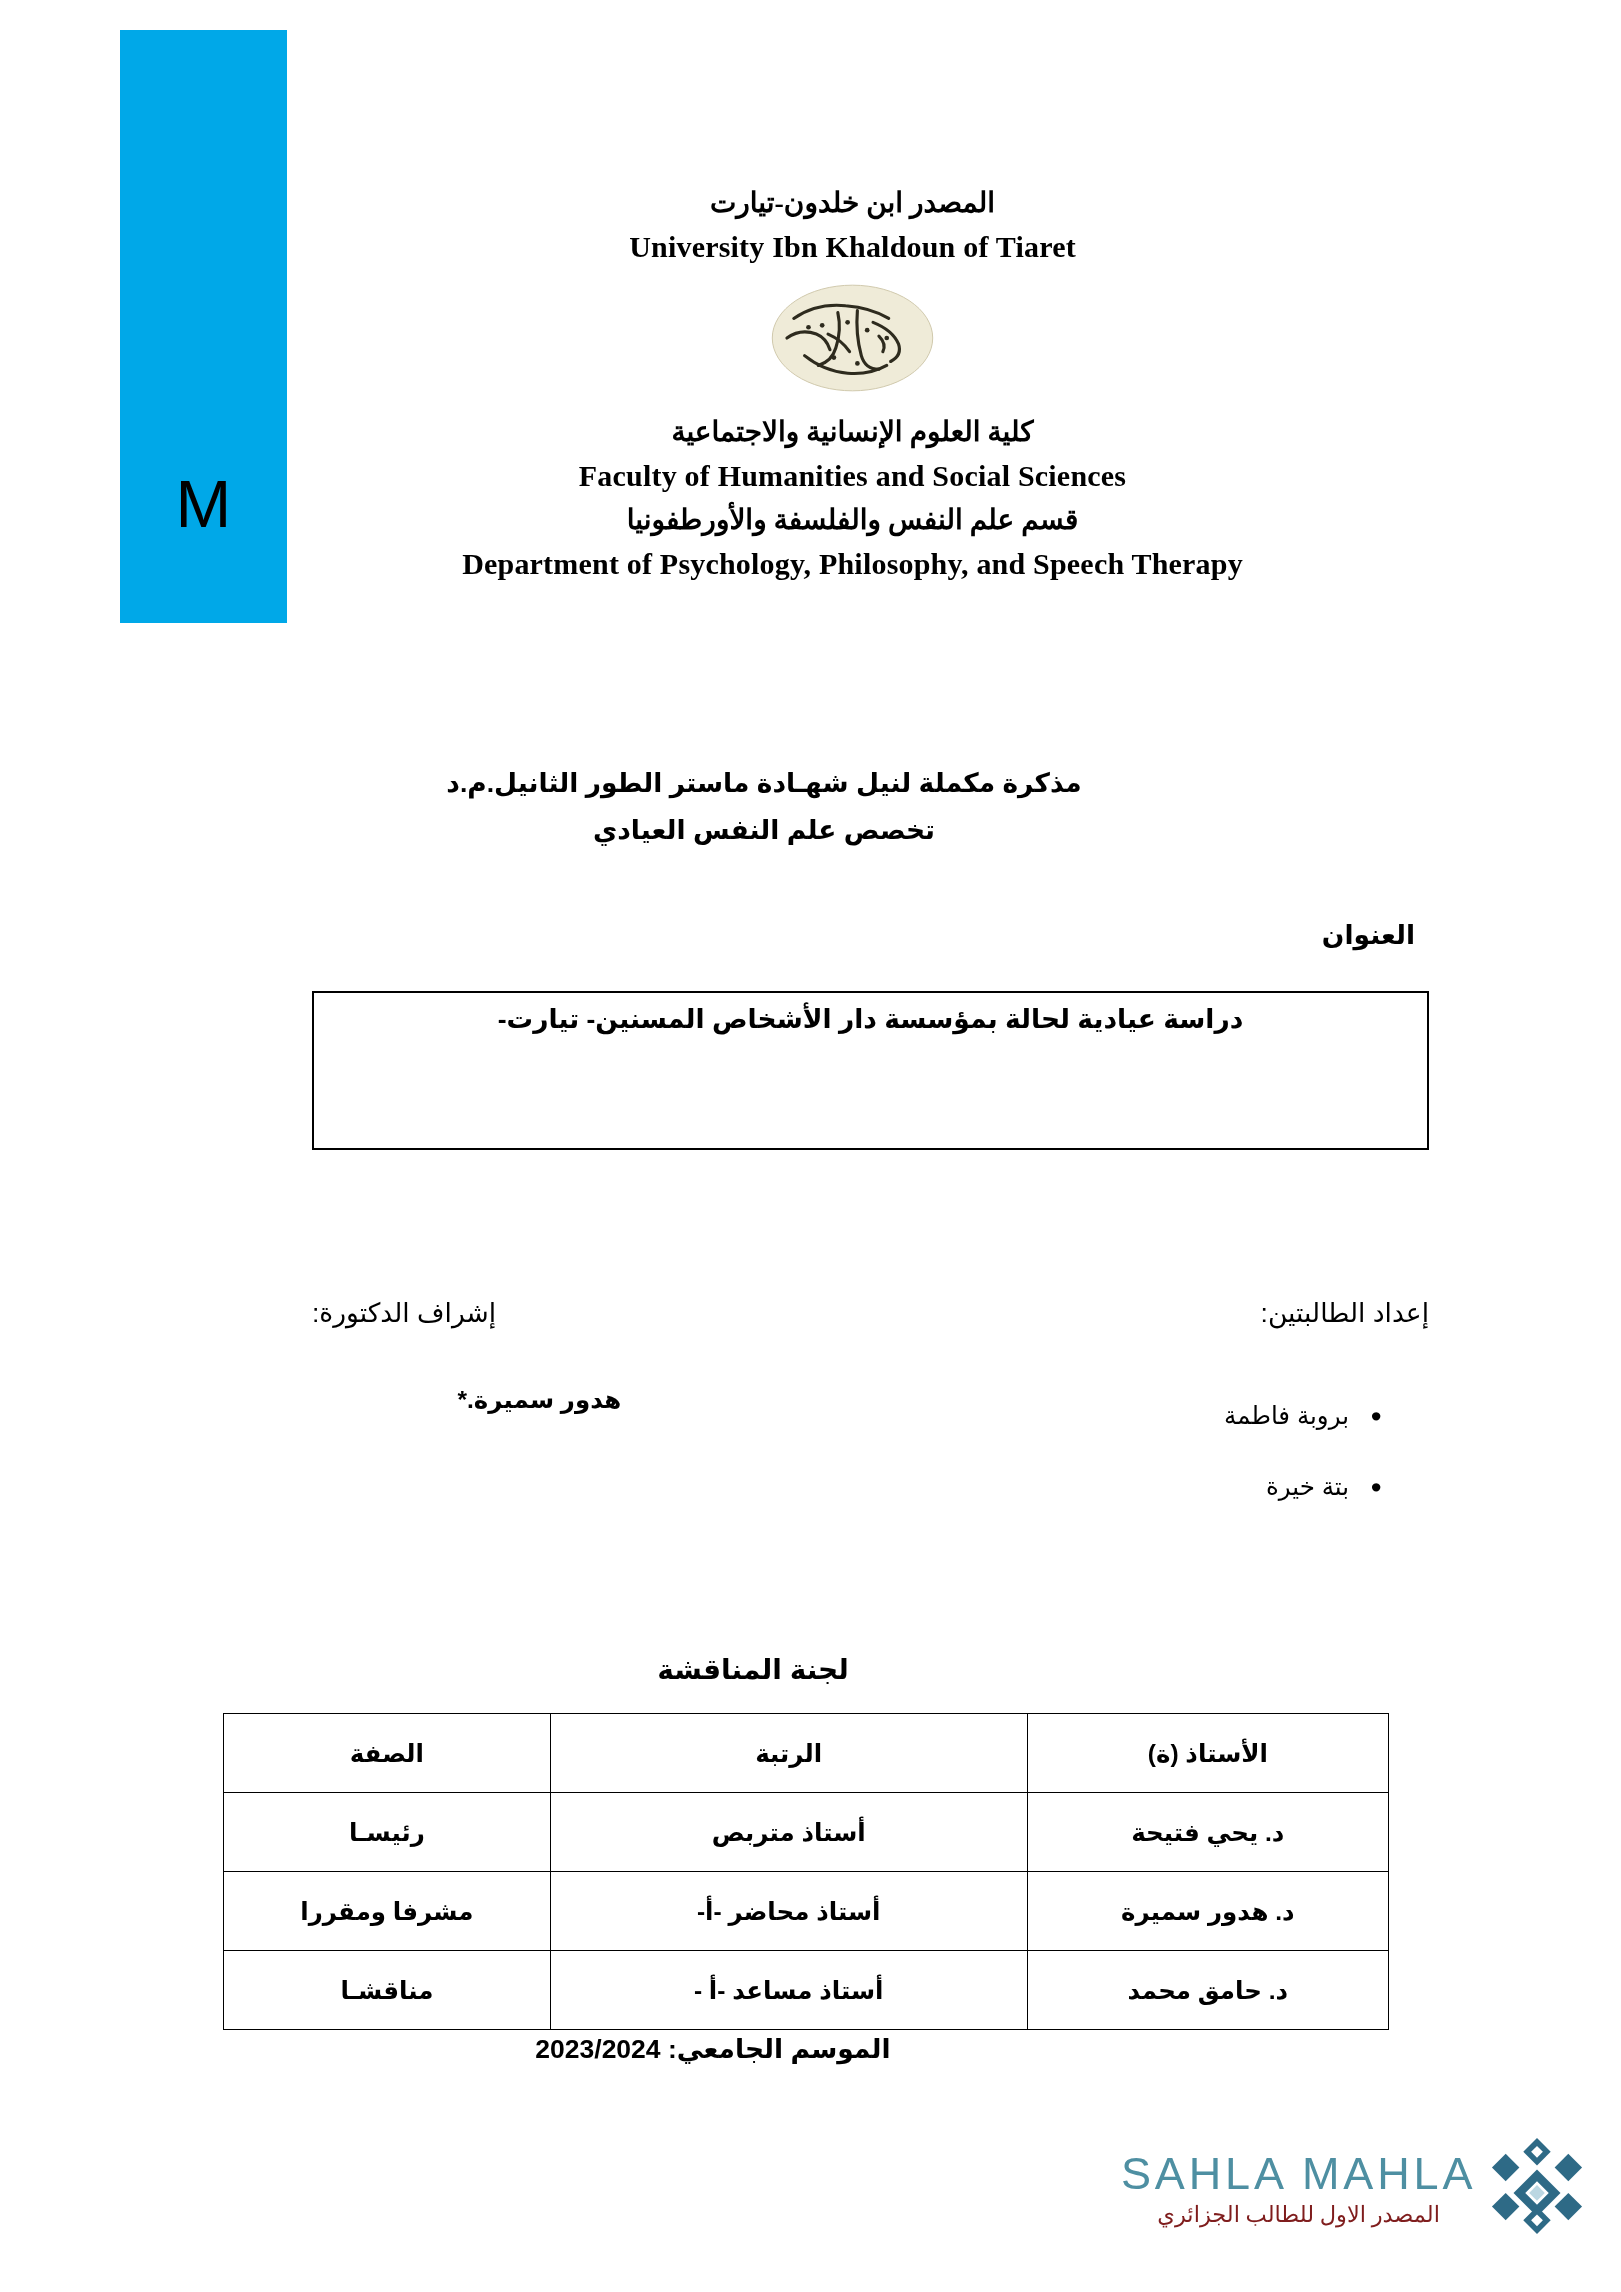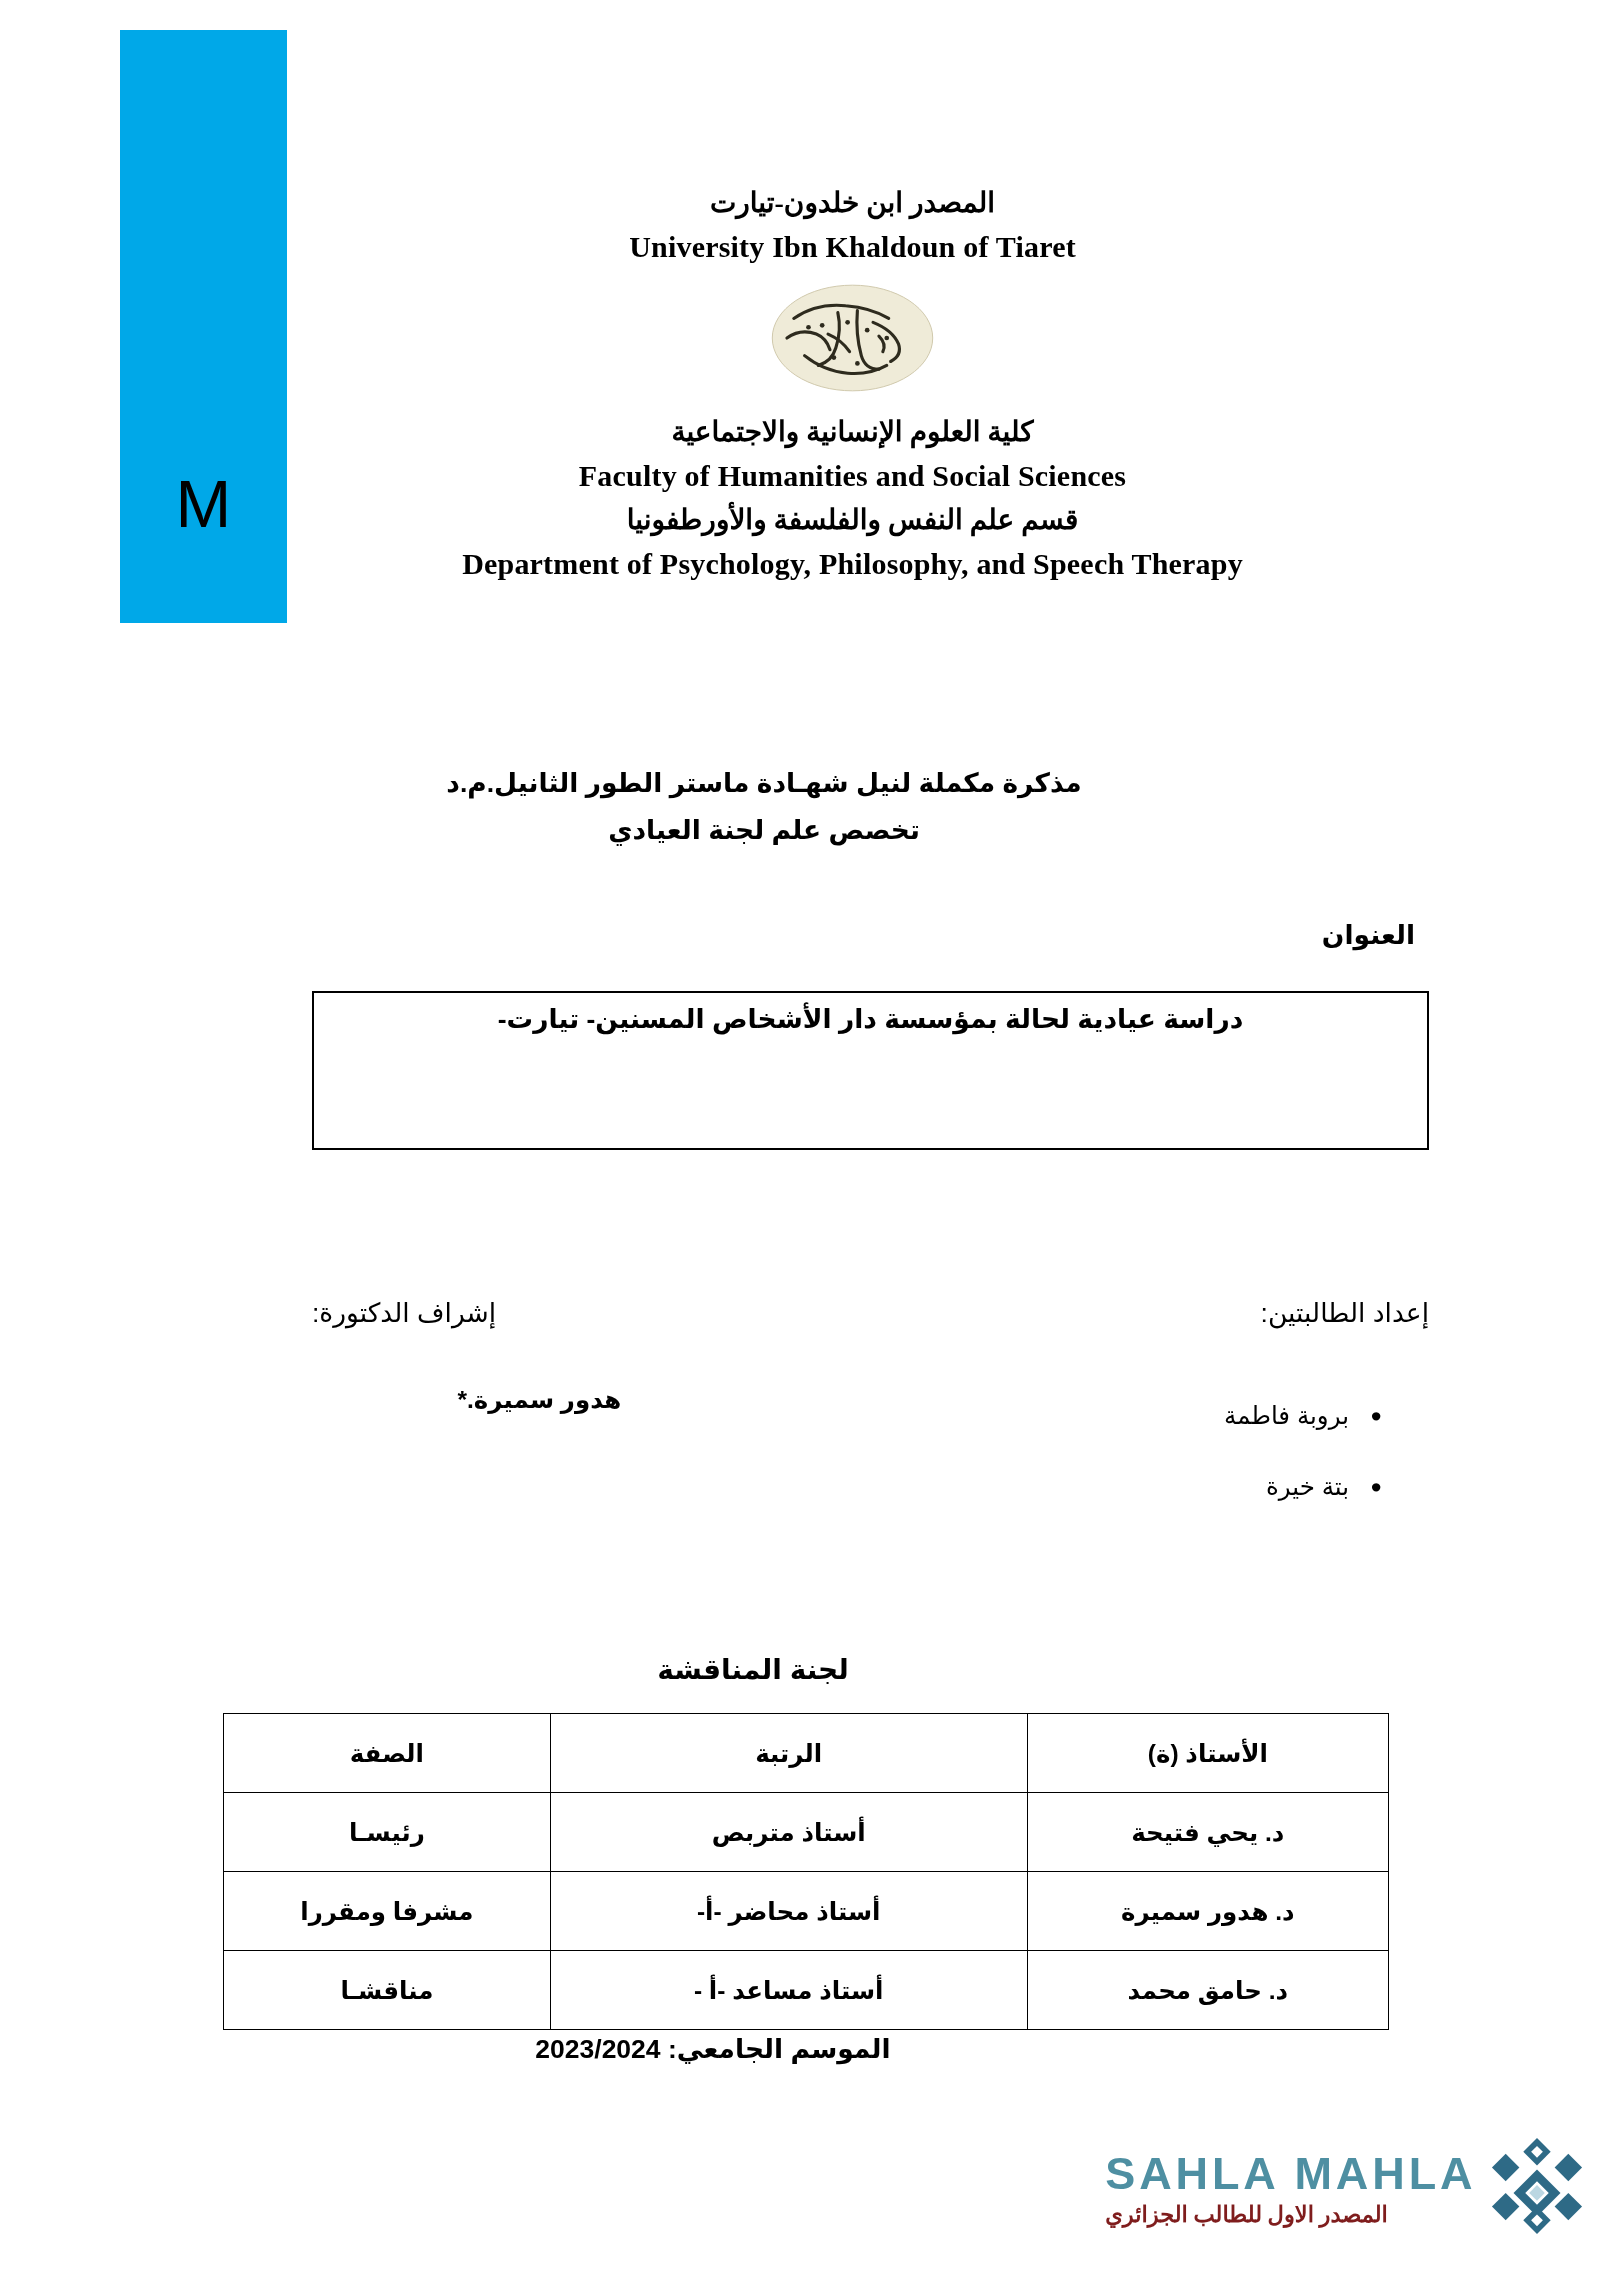--- a/index.html
+++ b/index.html
@@ -236,23 +236,22 @@
     display: flex;
     flex-direction: row-reverse;
     align-items: center;
     direction: ltr;
   }
   .wm-mark {
     margin-left: 0;
     margin-right: 3.9px;
   }
   .wm-text {
-    text-align: left;
+    text-align: center;
     margin-right: 13.7px;
-    font-weight: bold;
   }
   .wm-name {
     font-family: "Liberation Sans", "DejaVu Sans", sans-serif;
     font-size: 45px;
     letter-spacing: 3.9px;
     color: #4E8FA2;
     line-height: 49px;
     direction: ltr;
   }
   .wm-tagline {
@@ -303,21 +302,21 @@
     </div>
 
     <div class="hdr-ar">كلية العلوم الإنسانية والاجتماعية</div>
     <div class="hdr-en">Faculty of Humanities and Social Sciences</div>
     <div class="hdr-ar">قسم علم النفس والفلسفة والأورطفونيا</div>
     <div class="hdr-en">Department of Psychology, Philosophy, and Speech Therapy</div>
   </div>
 
   <div class="degree">
     <div>مذكرة مكملة لنيل شهـادة ماستر الطور الثانيل.م.د</div>
-    <div>تخصص علم لجنة العيادي</div>
+    <div>تخصص علم النفس العيادي</div>
   </div>
 
   <div class="title-label">العنوان</div>
 
   <div class="title-box">
     <div class="title-sub">دراسة عيادية لحالة بمؤسسة دار الأشخاص المسنين- تيارت-</div>
   </div>
 
   <div class="credits">
     <div class="credits-row">

